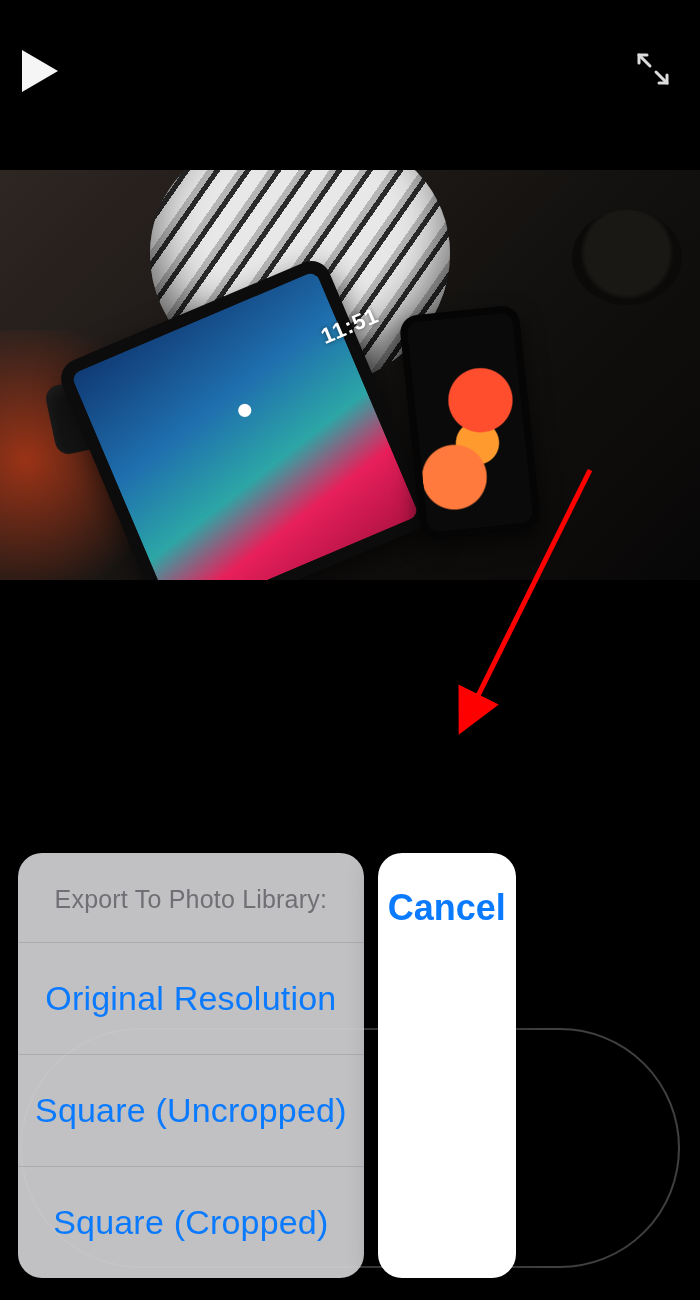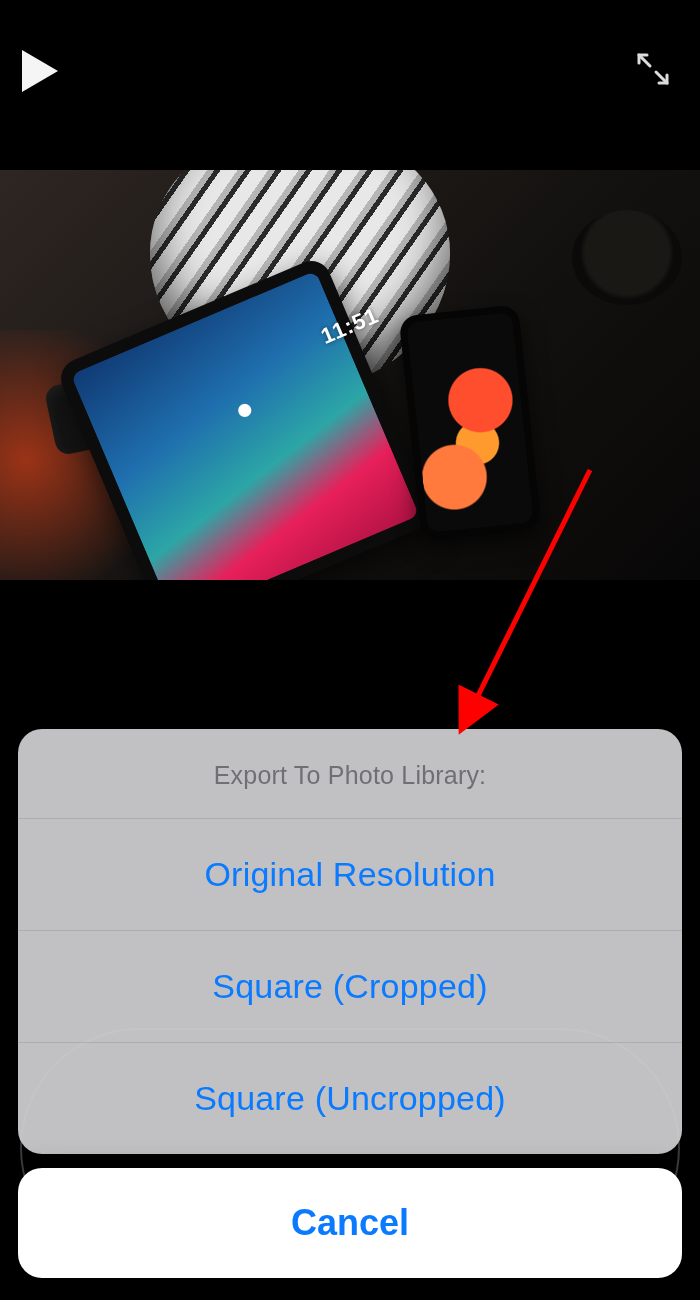--- a/index.html
+++ b/index.html
@@ -60,21 +60,21 @@
              box-shadow: inset 0 6px 14px rgba(255,255,255,.05); }
 
   
   .bg-curve { position:absolute; left:20px; right:20px; top:1028px; height:240px;
               border:2px solid rgba(255,255,255,.25); border-radius:120px;
               background:transparent; }
 
   
   .sheet-wrap {
     position:absolute; left:18px; right:18px; bottom:22px;
-    display:flex; flex-direction:column; gap:14px;margin-top:24px;
+    display:flex; flex-direction:row; gap:14px;margin-top:24px;
   }
   .sheet {
     background: rgba(205,205,208,.94);
     border-radius:24px; overflow:hidden;
     box-shadow: 0 4px 30px rgba(0,0,0,.35);
   }
   .sheet-title{
     text-align:center; color:#6f6f74; font-size:25px;
     padding:32px 20px 28px; letter-spacing:.2px;
   }
@@ -126,22 +126,22 @@
     <div class="phone-screen"></div>
   </div>
 </div>
 
 <div class="bg-curve"></div>
 
 <div class="sheet-wrap">
   <div class="sheet">
     <div class="sheet-title">Export To Photo Library:</div>
     <div class="sheet-opt">Original Resolution</div>
+    <div class="sheet-opt">Square (Uncropped)</div>
     <div class="sheet-opt">Square (Cropped)</div>
-    <div class="sheet-opt">Square (Uncropped)</div>
   </div>
   <div class="cancel-btn">Cancel</div>
 </div>
 
 <svg class="annotation" width="700" height="1300" style="left:0;top:0">
   <defs>
     <marker id="ahead" viewBox="0 0 12 12" refX="10" refY="6" markerWidth="9" markerHeight="9" orient="auto-start-reverse">
       <path d="M0,0 L12,6 L0,12 Z" fill="#ff0000"></path>
     </marker>
   </defs>

